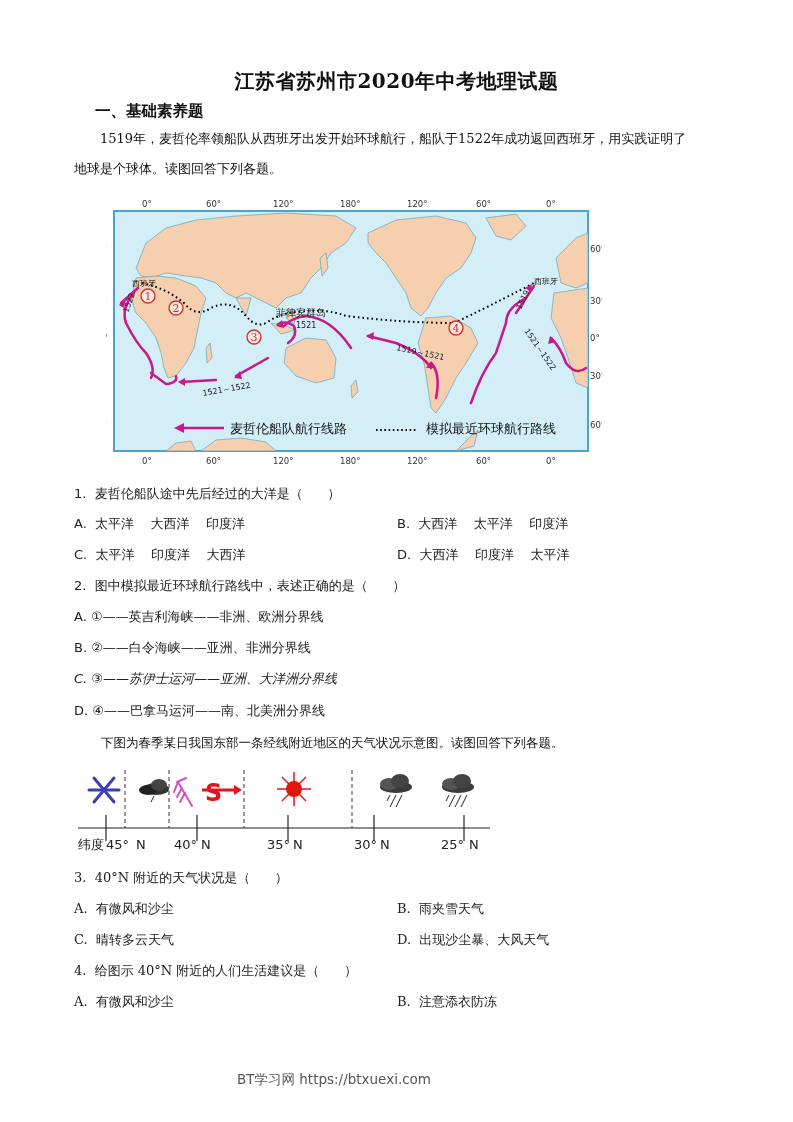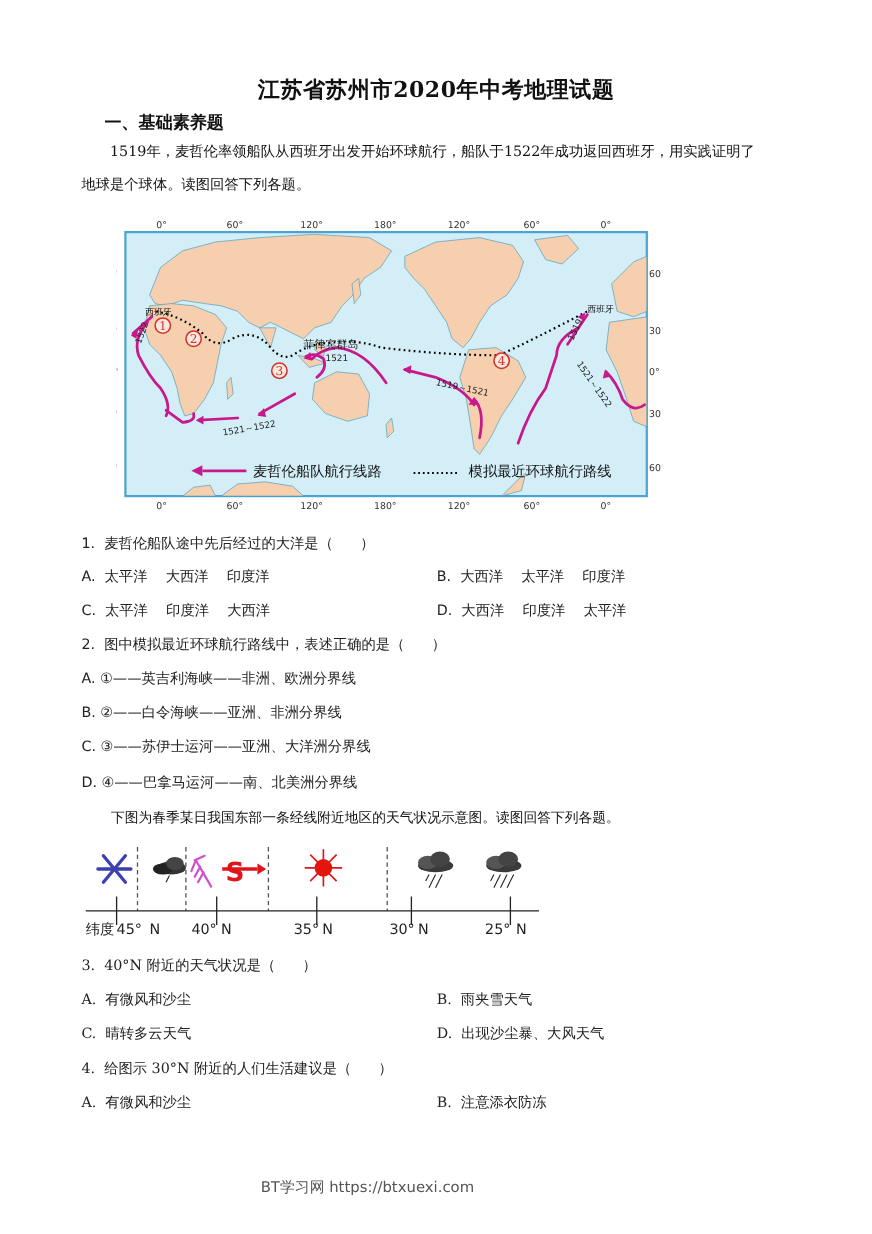--- a/index.html
+++ b/index.html
@@ -155,21 +155,21 @@
 
 <div class="abs q" style="left:74px; top:485px;">1.  麦哲伦船队途中先后经过的大洋是（      ）</div>
 <div class="abs q" style="left:74px; top:515px;">A.  太平洋    大西洋    印度洋</div>
 <div class="abs q" style="left:397px; top:515px;">B.  大西洋    太平洋    印度洋</div>
 <div class="abs q" style="left:74px; top:546px;">C.  太平洋    印度洋    大西洋</div>
 <div class="abs q" style="left:397px; top:546px;">D.  大西洋    印度洋    太平洋</div>
 
 <div class="abs q" style="left:74px; top:577px;">2.  图中模拟最近环球航行路线中，表述正确的是（      ）</div>
 <div class="abs q" style="left:74px; top:608px;">A. ①——英吉利海峡——非洲、欧洲分界线</div>
 <div class="abs q" style="left:74px; top:639px;">B. ②——白令海峡——亚洲、非洲分界线</div>
-<div class="abs q" style="left:74px; top:670px;">C. ③——苏伊士运河——亚洲、大洋洲分界线</div>
+<div class="abs q" style="left:74px; top:670px;font-style:italic;">C. ③——苏伊士运河——亚洲、大洋洲分界线</div>
 <div class="abs q" style="left:74px; top:702px;">D. ④——巴拿马运河——南、北美洲分界线</div>
 
 <div class="abs para" style="left:101px; top:728px; font-size:12.5px;">下图为春季某日我国东部一条经线附近地区的天气状况示意图。读图回答下列各题。</div>
 
 <div class="abs weather-wrap">
   <svg width="420" height="90" viewBox="0 0 420 90" xmlns="http://www.w3.org/2000/svg">
 
     <g stroke="#555" stroke-width="1.2" stroke-dasharray="4,3">
       <line x1="51" y1="2" x2="51" y2="60"></line>
       <line x1="95" y1="2" x2="95" y2="60"></line>
@@ -264,17 +264,17 @@
     <text class="wlab" x="395" y="81">N</text>
   </svg>
 </div>
 
 <div class="abs qs" style="left:74px; top:869px;">3.  40°N 附近的天气状况是（      ）</div>
 <div class="abs qs" style="left:74px; top:900px;">A.  有微风和沙尘</div>
 <div class="abs qs" style="left:397px; top:900px;">B.  雨夹雪天气</div>
 <div class="abs qs" style="left:74px; top:931px;">C.  晴转多云天气</div>
 <div class="abs qs" style="left:397px; top:931px;">D.  出现沙尘暴、大风天气</div>
 
-<div class="abs qs" style="left:74px; top:962px;">4.  给图示 30°N 附近的人们生活建议是（      ）</div>
+<div class="abs qs" style="left:74px; top:962px;">4.  给图示 40°N 附近的人们生活建议是（      ）</div>
 <div class="abs qs" style="left:74px; top:993px;">A.  有微风和沙尘</div>
 <div class="abs qs" style="left:397px; top:993px;">B.  注意添衣防冻</div>
 
 <div class="abs footer">BT学习网 https://btxuexi.com</div>
 
 </body></html>

